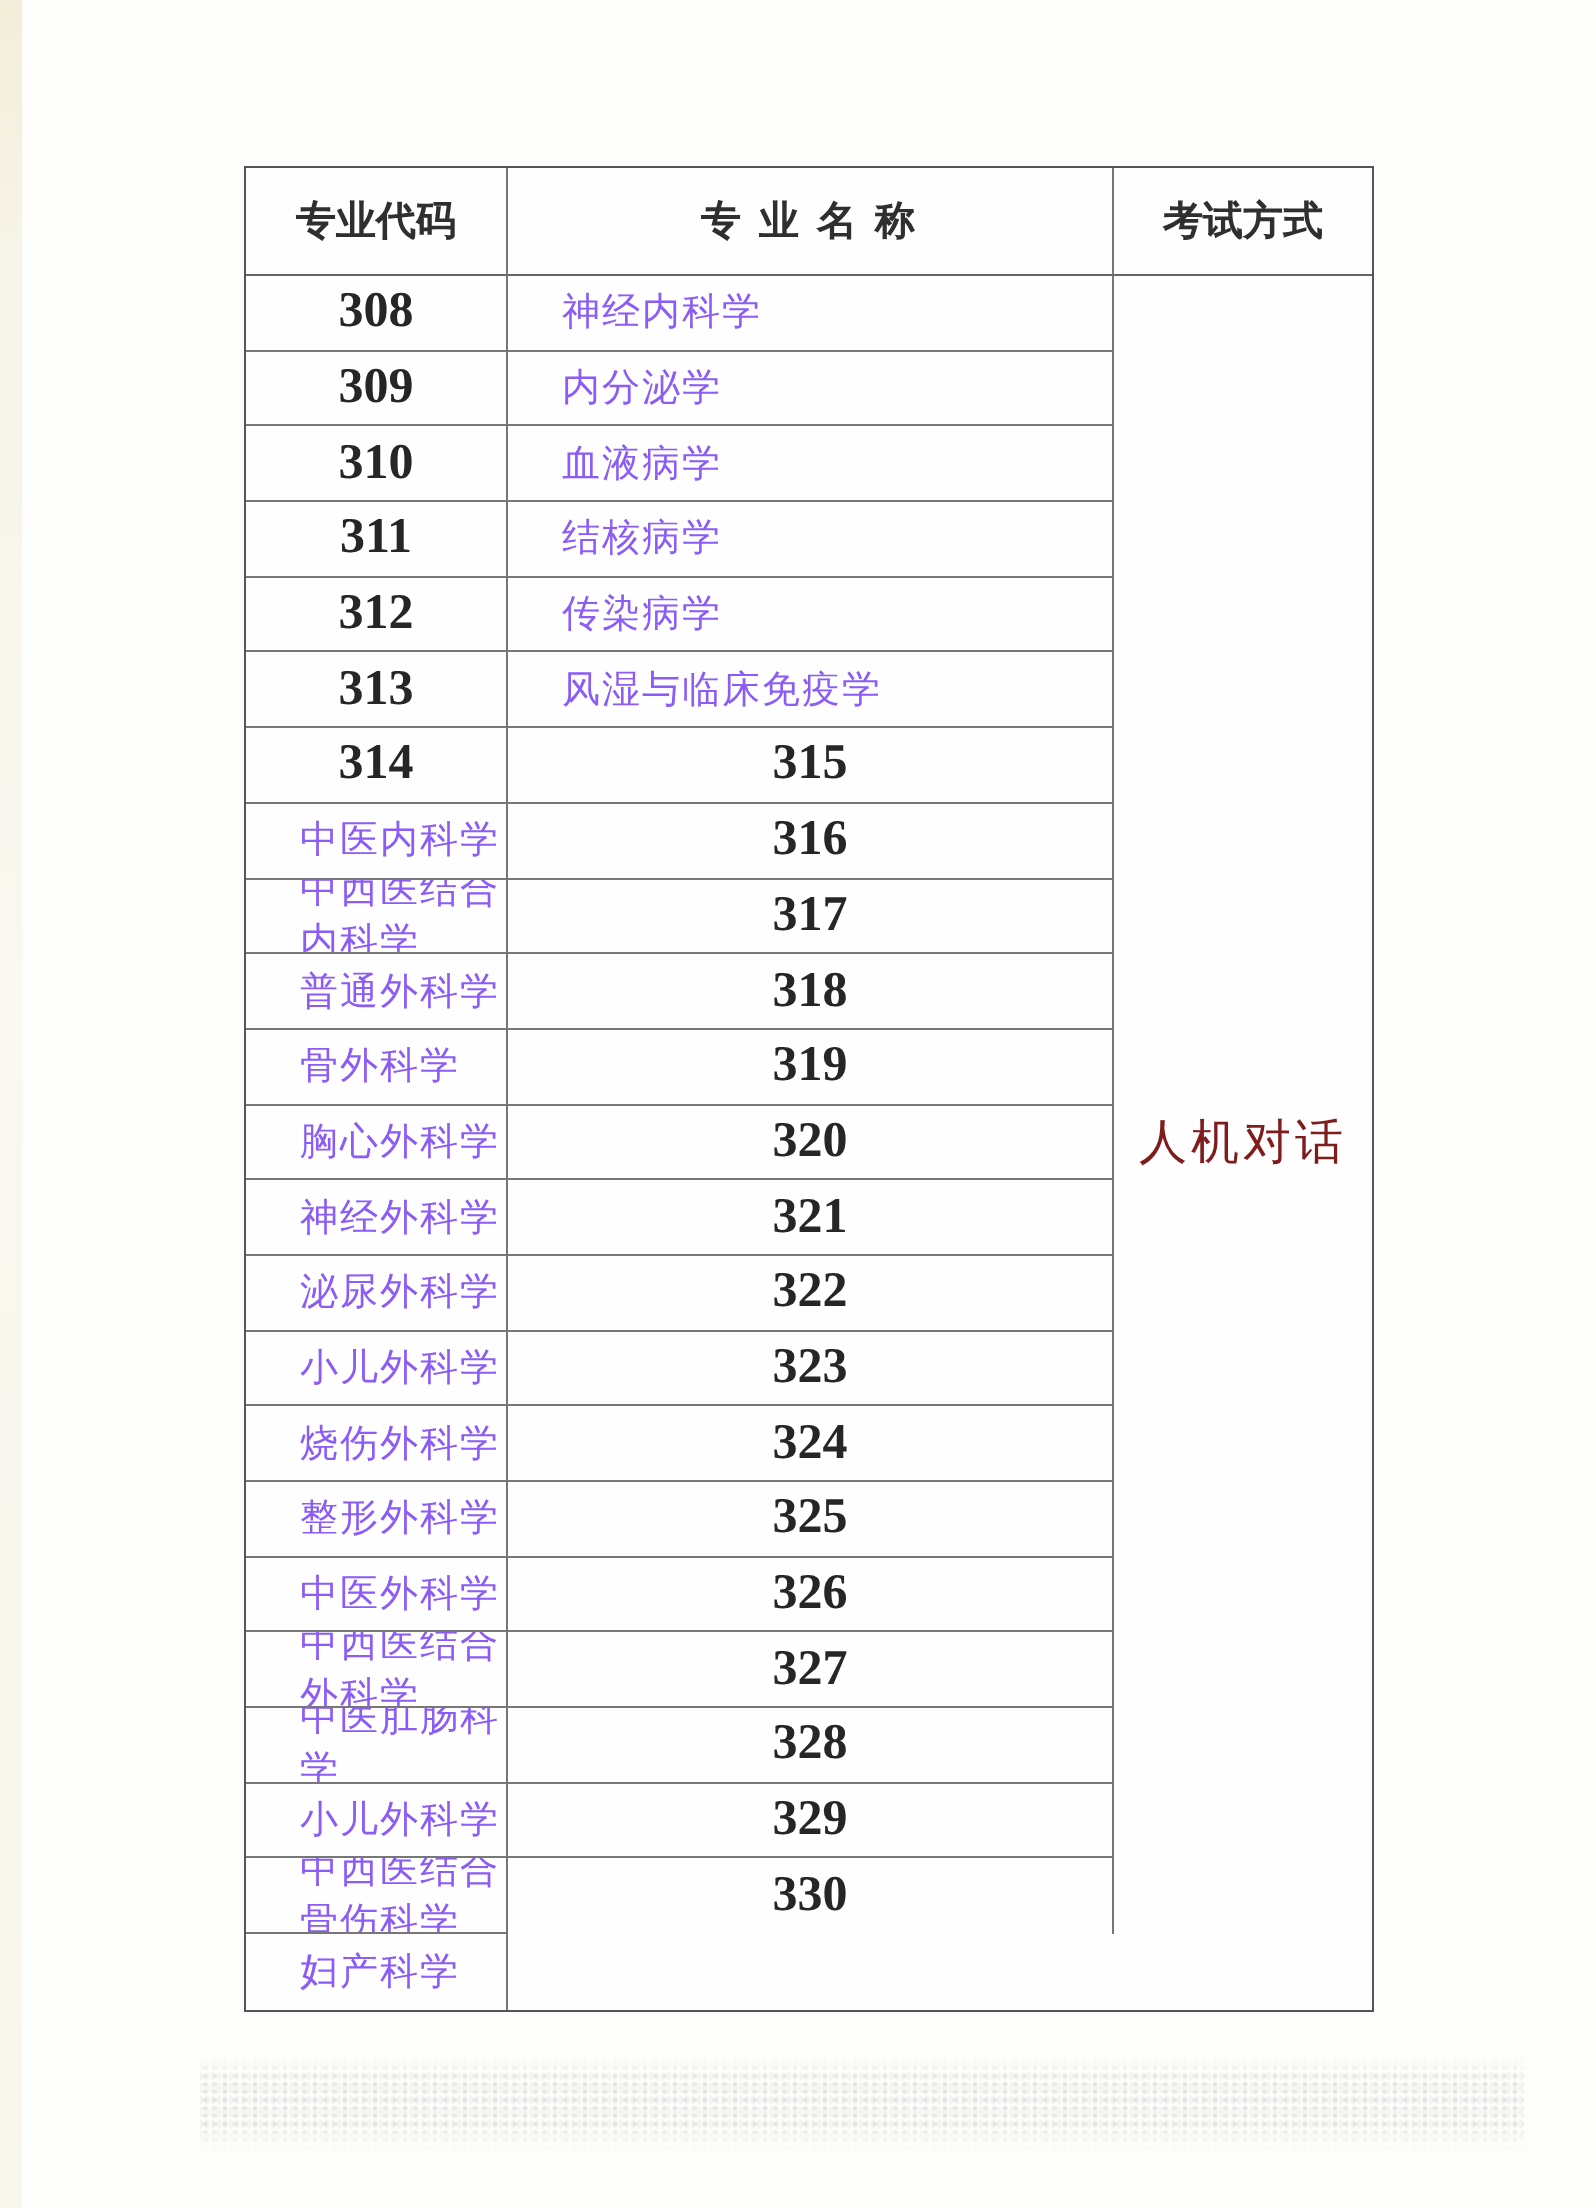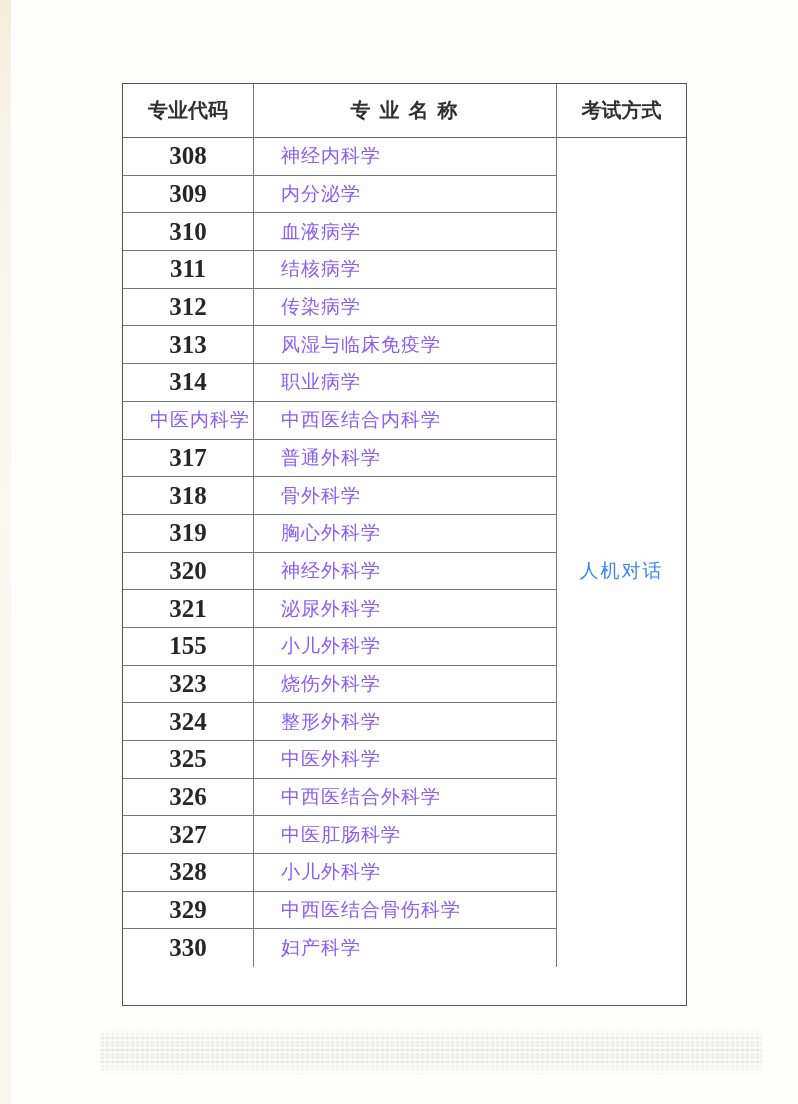--- a/index.html
+++ b/index.html
@@ -57,21 +57,21 @@
     font-weight:bold;font-size:25px;color:#262626;
   }
   .name-cell{
     padding-left:27px;
     font-size:19px;color:#8b5cf6;
     letter-spacing:1px;
   }
   .exam-cell{
     grid-column:3;grid-row:2 / span 23;
     justify-content:center;
-    font-size:19px;color:#3b82f6;
+    font-size:24px;color:#7f1d1d;
     letter-spacing:2px;
     border-bottom:none;
   }
   
   .doc-table > .cell:nth-last-child(-n+2):not(.exam-cell){border-bottom:none;text-align:center;}
 </style>
 </head>
 <body>
 
 <div class="page">
@@ -95,42 +95,43 @@
   <div class="cell code-cell">311</div>
   <div class="cell name-cell">结核病学</div>
 
   <div class="cell code-cell">312</div>
   <div class="cell name-cell">传染病学</div>
 
   <div class="cell code-cell">313</div>
   <div class="cell name-cell">风湿与临床免疫学</div>
 
   <div class="cell code-cell">314</div>
-  <div class="cell name-cell">职业病学</div>
 
+  <div class="cell code-cell">315</div>
   <div class="cell name-cell">中医内科学</div>
 
+  <div class="cell code-cell">316</div>
   <div class="cell name-cell">中西医结合内科学</div>
 
   <div class="cell code-cell">317</div>
   <div class="cell name-cell">普通外科学</div>
 
   <div class="cell code-cell">318</div>
   <div class="cell name-cell">骨外科学</div>
 
   <div class="cell code-cell">319</div>
   <div class="cell name-cell">胸心外科学</div>
 
   <div class="cell code-cell">320</div>
   <div class="cell name-cell">神经外科学</div>
 
   <div class="cell code-cell">321</div>
   <div class="cell name-cell">泌尿外科学</div>
 
-  <div class="cell code-cell">155</div>
+  <div class="cell code-cell">322</div>
   <div class="cell name-cell">小儿外科学</div>
 
   <div class="cell code-cell">323</div>
   <div class="cell name-cell">烧伤外科学</div>
 
   <div class="cell code-cell">324</div>
   <div class="cell name-cell">整形外科学</div>
 
   <div class="cell code-cell">325</div>
   <div class="cell name-cell">中医外科学</div>

